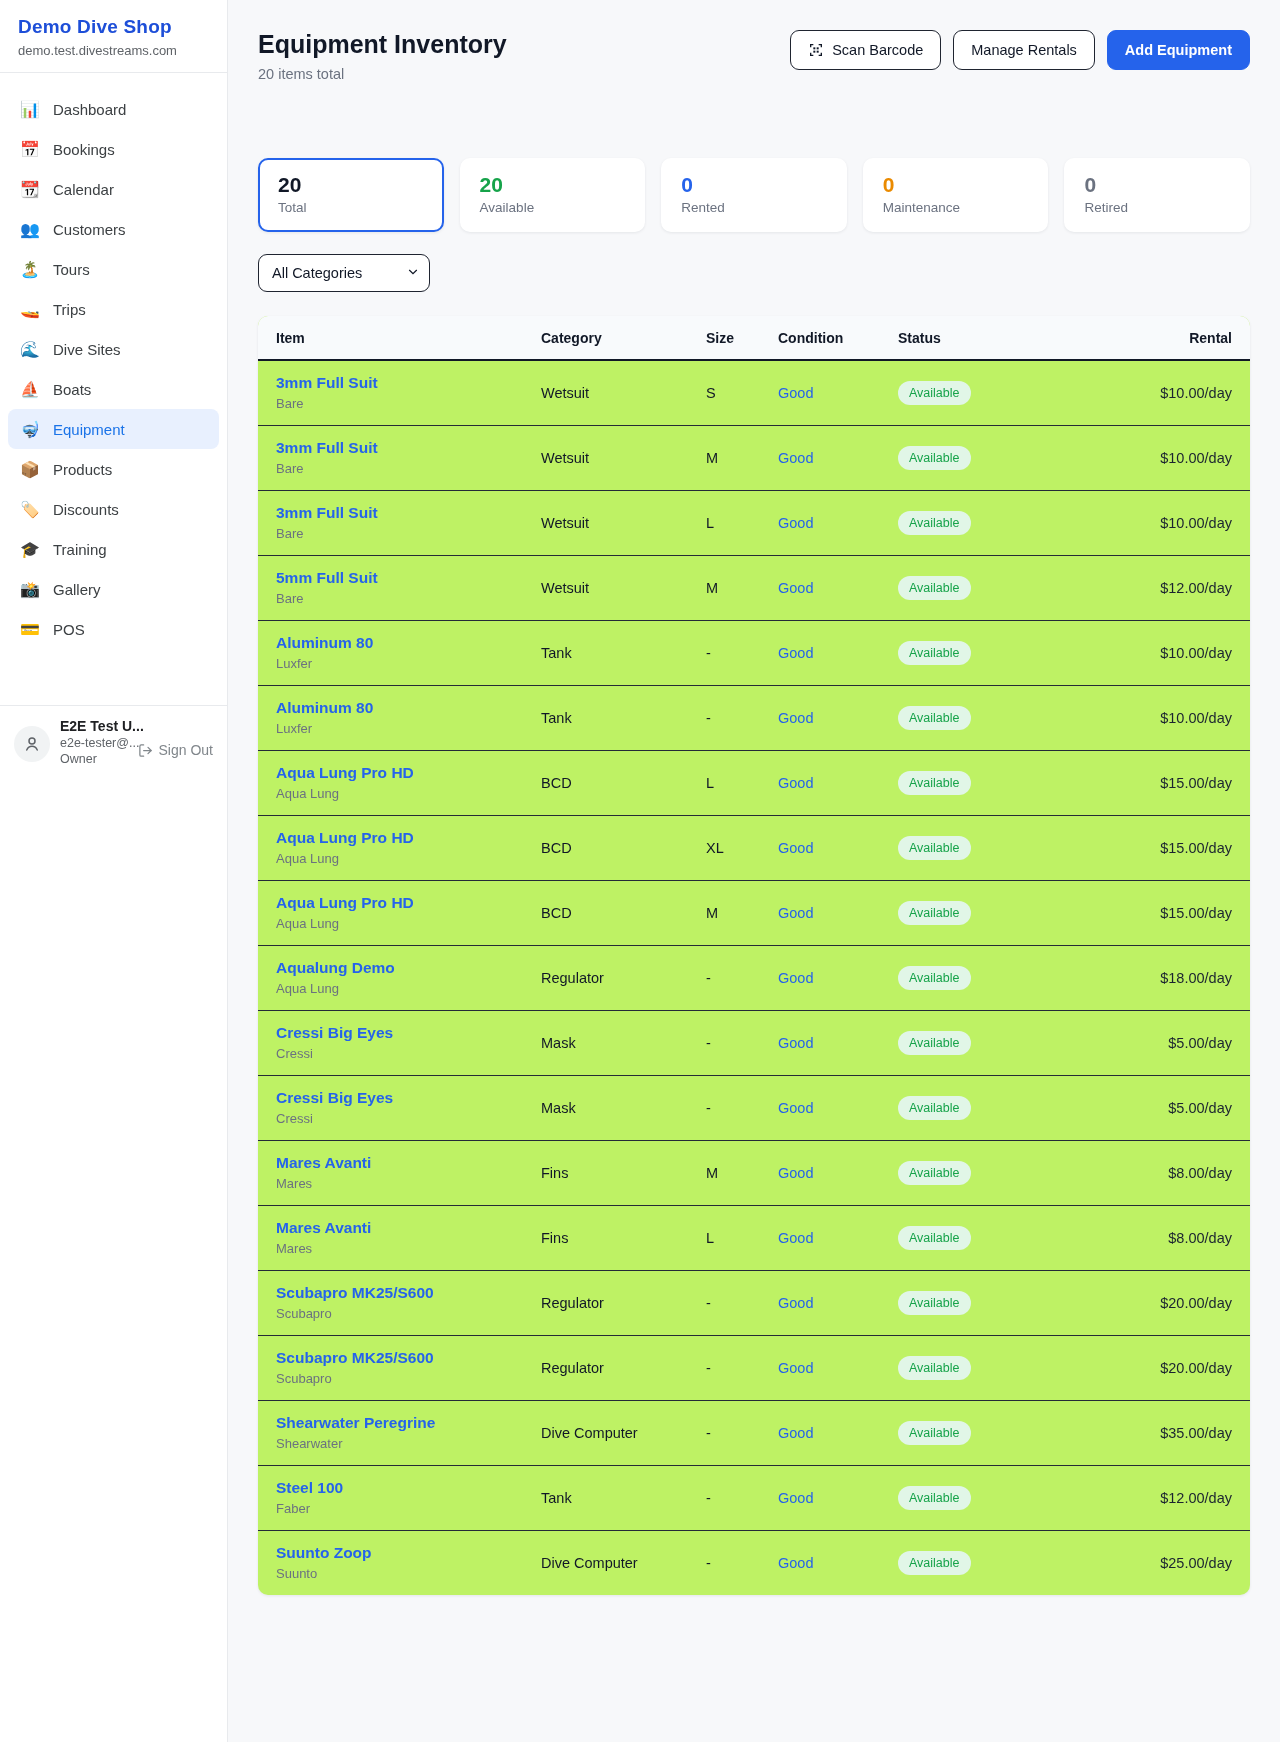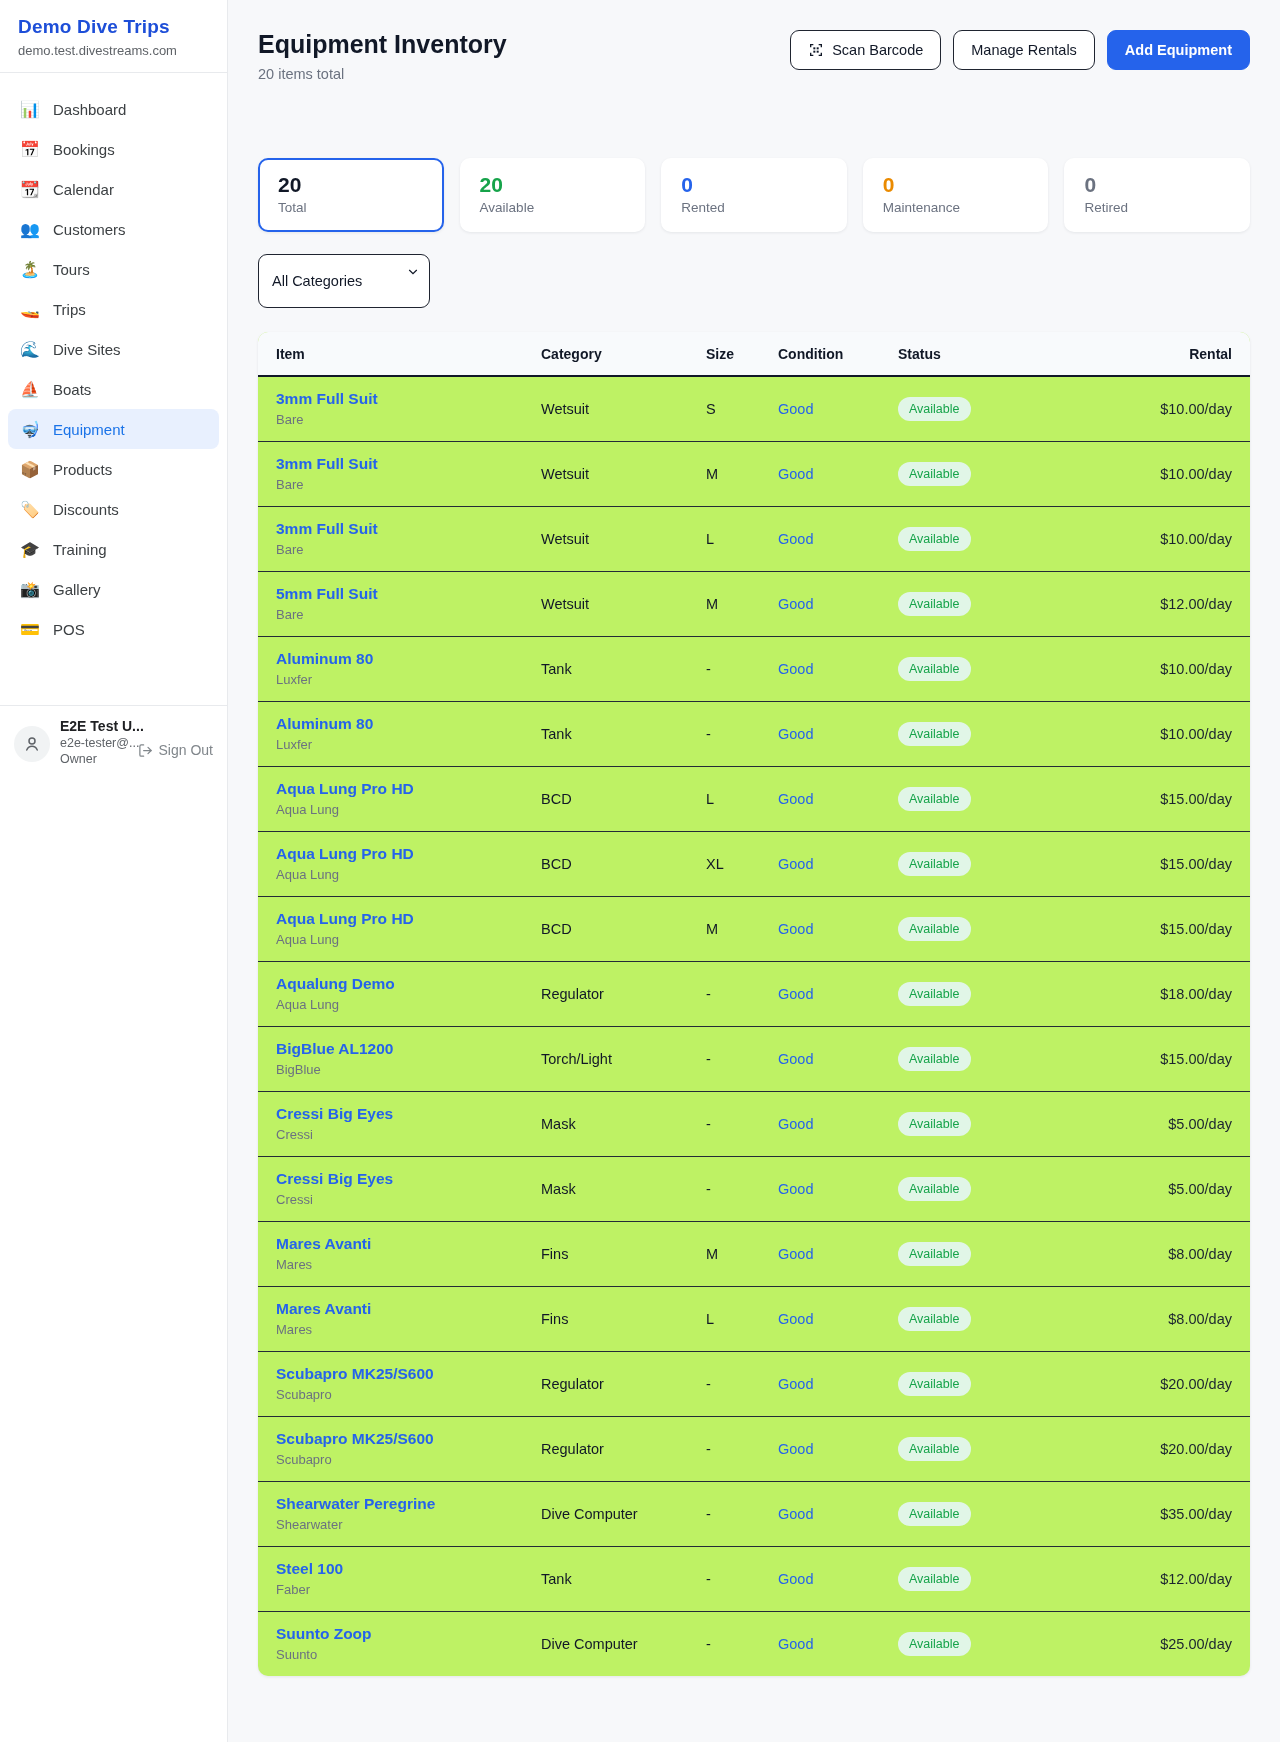--- a/index.html
+++ b/index.html
@@ -68,21 +68,21 @@
   .stat-label { font-size:13.5px; color:#6b7280; margin-top:3px; }
   
   .filters { display:flex; gap:16px; margin-top:22px; }
   .search-input {
     flex:1; height:38px; border:1.5px solid #1f2430; border-radius:9px;
     padding:0 14px; font-size:15px; font-family:inherit; color:#111827; background:#fff;
   }
   .search-input::placeholder { color:#8a919c; }
   .select-wrap { position:relative; width:172px; }
   .category-select {
-    width:100%; height:54px; border:1.5px solid #1f2430; border-radius:9px;
+    width:100%; height:38px; border:1.5px solid #1f2430; border-radius:9px;
     background:#fff; font-family:inherit; font-size:14.5px; color:#111827;
     padding:0 30px 0 13px; appearance:none; -webkit-appearance:none; cursor:pointer;
   }
   .select-chevron { position:absolute; right:10px; top:11px; pointer-events:none; color:#111827; }
   
   .table-card {
     margin-top:24px; background:#bef264; border-radius:10px;
     box-shadow:0 1px 3px rgba(16,24,40,.08); overflow:hidden;
   }
   table { width:100%; border-collapse:collapse; table-layout:fixed; }
@@ -104,21 +104,21 @@
   .badge {
     display:inline-block; background:#e1f6e7; color:#16a34a;
     font-size:12.5px; font-weight:500; padding:5px 11px; border-radius:999px;
   }
 </style>
 </head>
 <body>
 
 <aside class="sidebar">
   <div class="brand">
-    <div class="brand-name">Demo Dive Trips</div>
+    <div class="brand-name">Demo Dive Shop</div>
     <div class="brand-domain">demo.test.divestreams.com</div>
   </div>
 
   <nav class="nav">
     <a class="nav-item">
         <span class="nav-icon">📊</span>
         <span>Dashboard</span>
       </a>
       <a class="nav-item">
         <span class="nav-icon">📅</span>
@@ -424,35 +424,20 @@
             <td>
               <a class="cond-link">Good</a>
             </td>
             <td>
               <span class="badge">Available</span>
             </td>
             <td class="num">$18.00/day</td>
           </tr>
           <tr>
             <td>
-              <a class="item-name">BigBlue AL1200</a>
-              <div class="item-brand">BigBlue</div>
-            </td>
-            <td class="cell-plain">Torch/Light</td>
-            <td class="cell-plain">-</td>
-            <td>
-              <a class="cond-link">Good</a>
-            </td>
-            <td>
-              <span class="badge">Available</span>
-            </td>
-            <td class="num">$15.00/day</td>
-          </tr>
-          <tr>
-            <td>
               <a class="item-name">Cressi Big Eyes</a>
               <div class="item-brand">Cressi</div>
             </td>
             <td class="cell-plain">Mask</td>
             <td class="cell-plain">-</td>
             <td>
               <a class="cond-link">Good</a>
             </td>
             <td>
               <span class="badge">Available</span>

